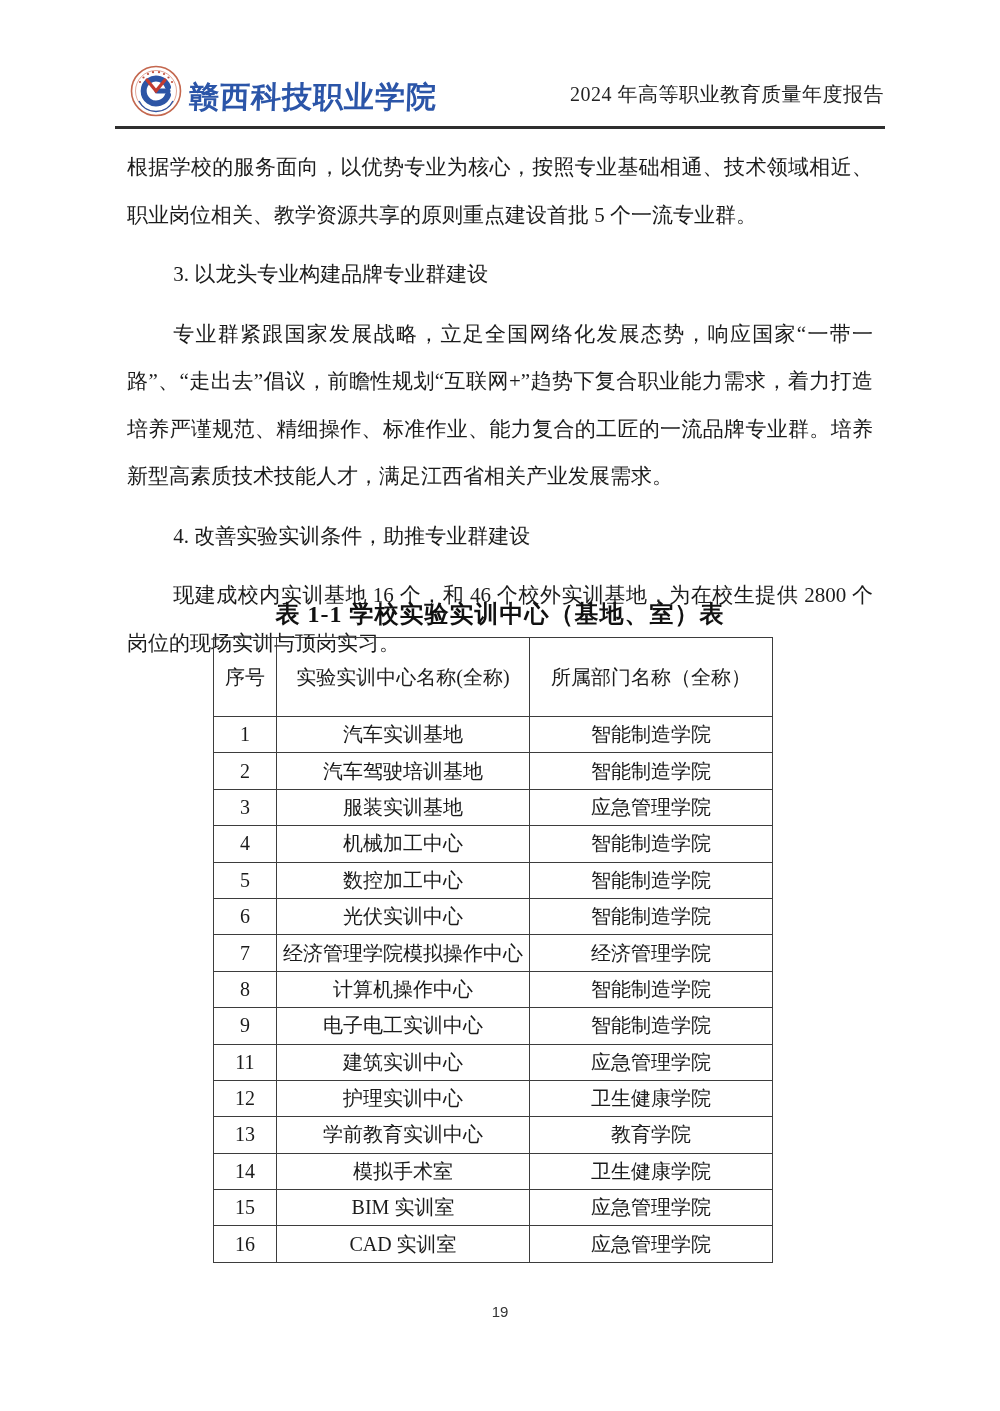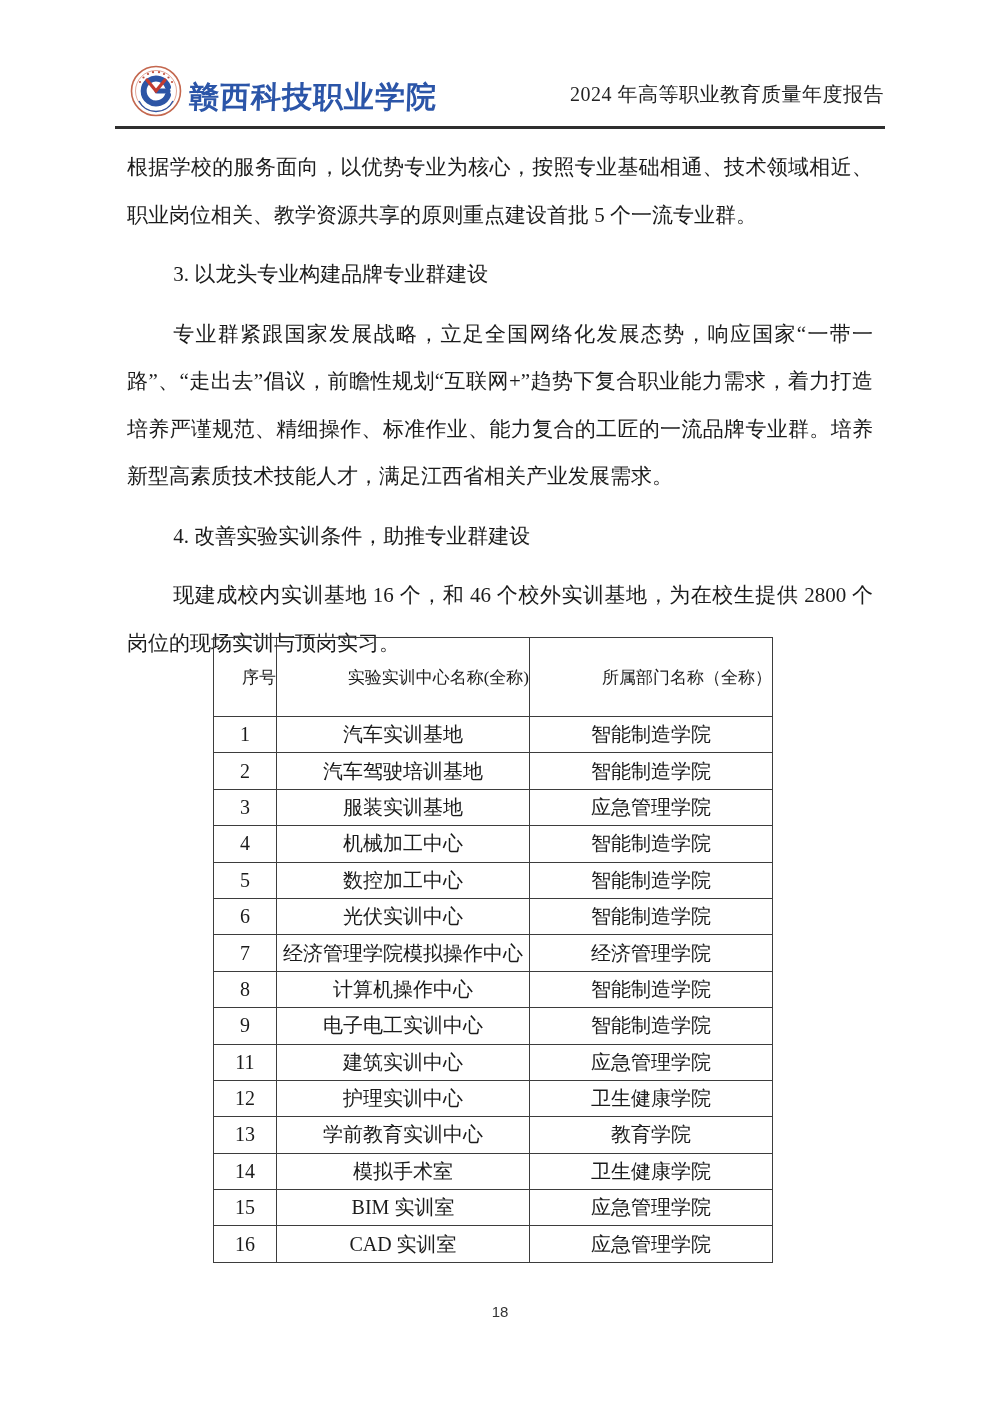--- a/index.html
+++ b/index.html
@@ -48,21 +48,21 @@
     position:absolute;left:213px;top:637px;
     width:559px;border-collapse:collapse;table-layout:fixed;
     font-size:20px;color:#1b1b1b;
   }
   table.centers th,table.centers td{
     border:1.6px solid #3d3d3d;
     text-align:center;vertical-align:middle;
     padding:0;font-weight:normal;
     overflow:hidden;white-space:nowrap;
   }
-  table.centers thead th{height:78px;font-size:17px;text-align:right;}
+  table.centers thead th{height:78px;font-size:20px;}
   table.centers tbody td{height:35.4px;}
   col.c-index{width:63px;}
   col.c-name{width:253px;}
   col.c-dept{width:243px;}
   
   .page-number{
     position:absolute;left:0;top:1303px;width:1000px;
     text-align:center;font-size:15px;color:#333;
     font-family:"Liberation Sans","DejaVu Sans",sans-serif;
   }
@@ -99,20 +99,21 @@
   <div class="header-rule"></div>
 
   <div class="content">
     <p>根据学校的服务面向，以优势专业为核心，按照专业基础相通、技术领域相近、职业岗位相关、教学资源共享的原则重点建设首批 5 个一流专业群。</p>
     <p class="indent">3. 以龙头专业构建品牌专业群建设</p>
     <p class="indent">专业群紧跟国家发展战略，立足全国网络化发展态势，响应国家“一带一路”、“走出去”倡议，前瞻性规划“互联网+”趋势下复合职业能力需求，着力打造培养严谨规范、精细操作、标准作业、能力复合的工匠的一流品牌专业群。培养新型高素质技术技能人才，满足江西省相关产业发展需求。</p>
     <p class="indent">4. 改善实验实训条件，助推专业群建设</p>
     <p class="indent">现建成校内实训基地 16 个，和 46 个校外实训基地，为在校生提供 2800 个岗位的现场实训与顶岗实习。</p>
   </div>
 
+  <div class="table-title">表 1-1 学校实验实训中心（基地、室）表</div>
 
   <table class="centers">
     <colgroup>
       <col class="c-index">
         <col class="c-name">
         <col class="c-dept">
     </colgroup>
     <thead>
       <tr>
         <th>序号</th>
@@ -192,15 +193,15 @@
           <td>应急管理学院</td>
         </tr>
         <tr>
           <td>16</td>
           <td>CAD 实训室</td>
           <td>应急管理学院</td>
         </tr>
       </tbody>
   </table>
 
-  <div class="page-number">18</div>
+  <div class="page-number">19</div>
 
 </div>
 
 </body></html>

